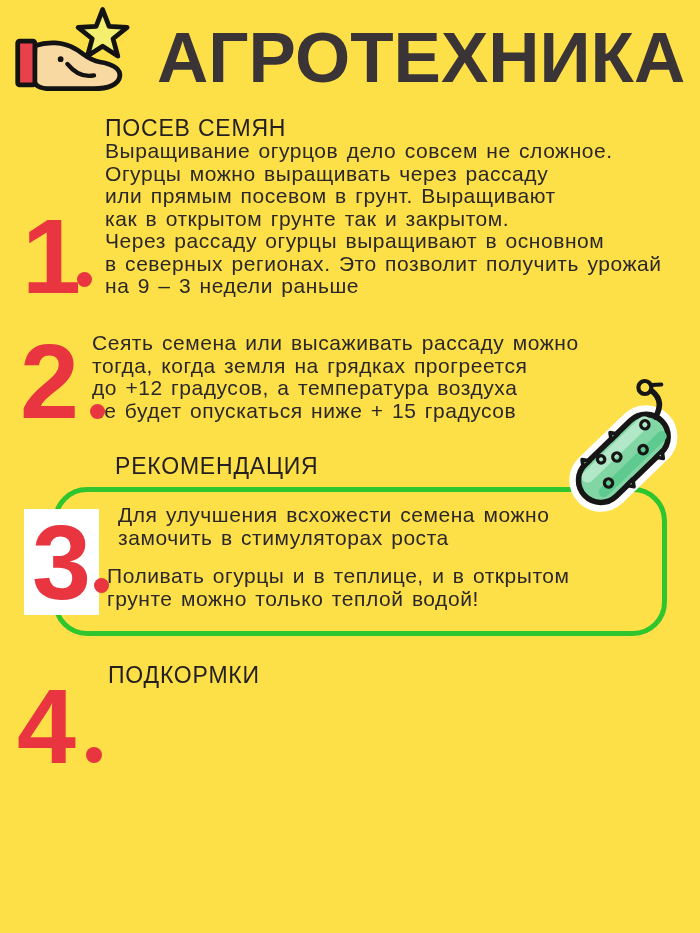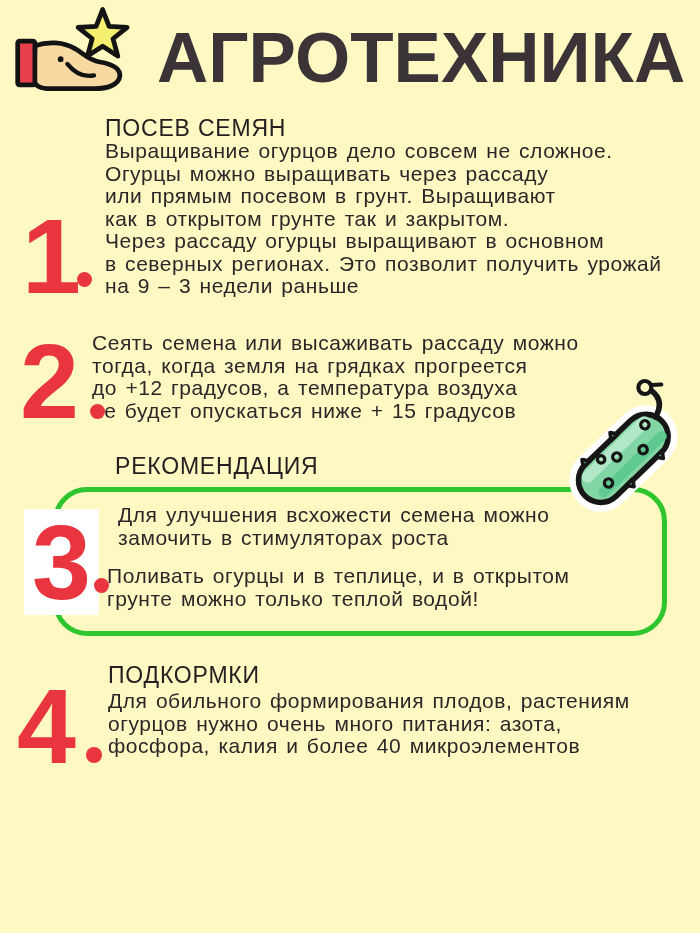--- a/index.html
+++ b/index.html
@@ -1,17 +1,17 @@
 <!DOCTYPE html>
 <html style="--accent-red: #e8353f; --box-green: #2fc52f; --cucumber-green: #82d6a4; --hand-tan: #f8d9a2; --cuff-red: #e8414b; --star-yellow: #f5ef70; --text-dark: #3a3436;"><head>
 <meta charset="utf-8">
 <style>
   html,body{margin:0;padding:0;background:#fff;}
   .page{
-    position:relative;width:700px;height:933px;background:#fef9c3;overflow:hidden;
+    position:relative;width:700px;height:933px;background:#fde047;overflow:hidden;
     font-family:"Liberation Sans",sans-serif;color:#2b2728;
   }
   .title{
     position:absolute;left:157px;top:22px;margin:0;
     font-size:71px;font-weight:bold;line-height:1;letter-spacing:0px;
     color:var(--text-dark,#3a3436);white-space:nowrap;
   }
   .heading{
     position:absolute;font-size:23px;letter-spacing:0.8px;color:#242021;
     line-height:1.1;white-space:nowrap;
@@ -110,17 +110,14 @@
       <circle class="cuke-dot" cx="52" cy="64" r="4"></circle>
       <path class="cuke-stem" d="M126,72 C140,68 144,60 143,50"></path>
       <circle class="cuke-curl" cx="140" cy="41" r="7"></circle>
       <path class="cuke-curl" d="M147,44 l8,7"></path>
     </g>
   </svg>
 
   <div class="big-num" style="left:17px;top:673px">4</div>
   <div class="num-dot" style="left:86px;top:747px;width:16px;height:16px"></div>
   <div class="heading" style="left:108px;top:663px">ПОДКОРМКИ</div>
-  <div class="body-text" style="left:108px;top:690px">Для обильного формирования плодов, растениям
-огурцов нужно очень много питания: азота,
-фосфора, калия и более 40 микроэлементов</div>
 
 </div>
 
 </body></html>

